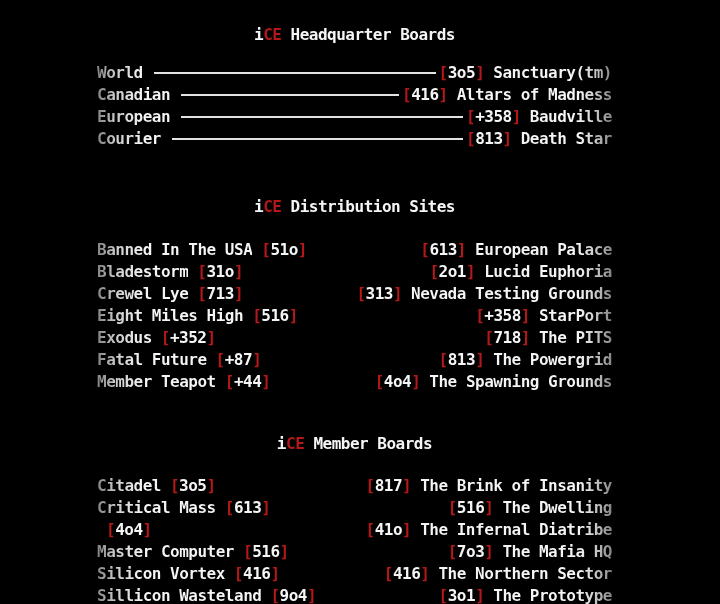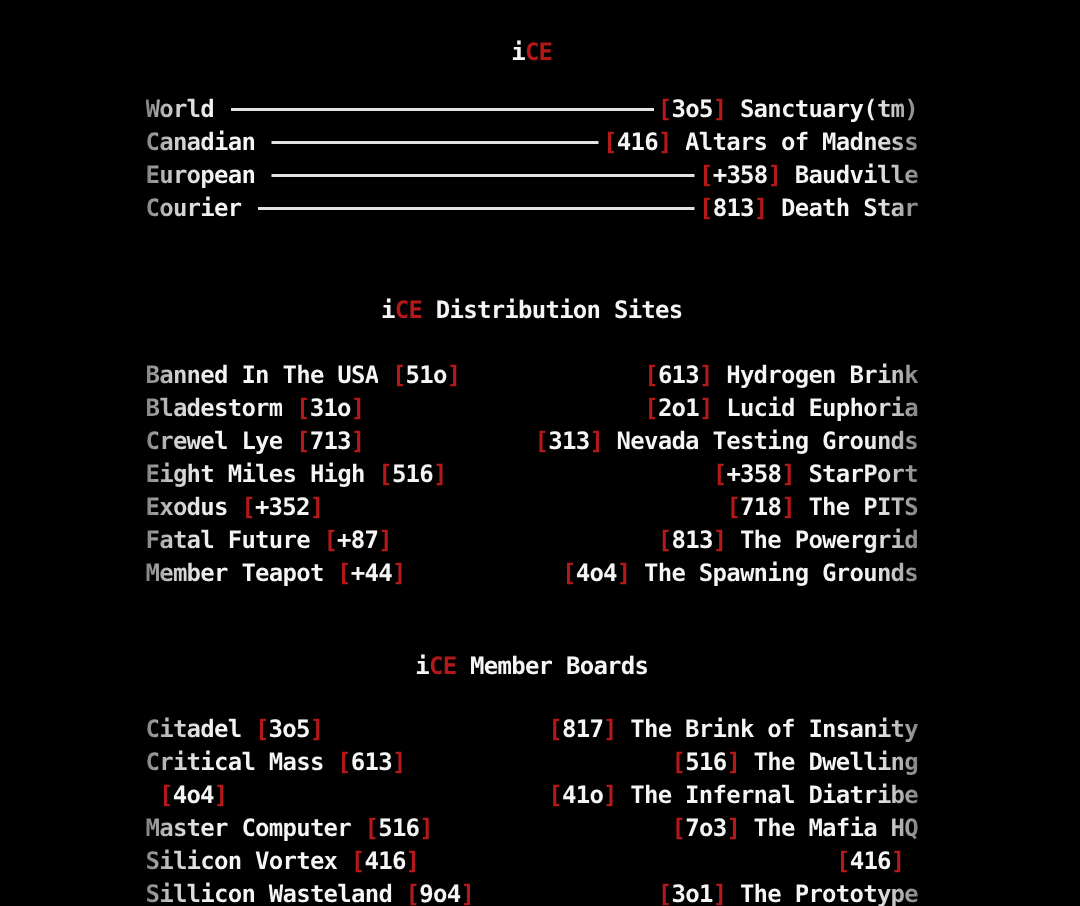--- a/index.html
+++ b/index.html
@@ -81,21 +81,21 @@
   .sec-dist { margin-top: 21px; }
   .hdr-mem { margin-top: 40px; }
   .sec-mem { margin-top: 20px; }
 </style>
 </head>
 <body>
 
 <div class="screen" style="--background: #000000; --text: #f5f5f5; --dim: #828282; --accent-red: #b51818;">
   <div class="content">
 
-    <div class="hdr hdr-hq"><span>i</span><span class="accent">CE</span></div>
+    <div class="hdr hdr-hq"><span>i</span><span class="accent">CE</span><span class="rest"> Headquarter Boards</span></div>
 
     <div class="rows sec-hq">
       <div class="row">
         <span class="fade-in">World</span>
         <span class="line"></span>
         <span class="code"><span class="br">[</span><span class="digits">3o5</span><span class="br">]</span></span>
         <span class="hq-name fade-out">Sanctuary(tm)</span>
       </div>
       <div class="row">
         <span class="fade-in">Canadian</span>
@@ -115,21 +115,21 @@
         <span class="code"><span class="br">[</span><span class="digits">813</span><span class="br">]</span></span>
         <span class="hq-name fade-out">Death Star</span>
       </div>
     </div>
 
     <div class="hdr hdr-dist"><span>i</span><span class="accent">CE</span><span class="rest"> Distribution Sites</span></div>
 
     <div class="rows sec-dist">
       <div class="row two-col">
         <span class="entry entry-left"><span class="fade-in">Banned In The USA</span><span class="code"><span class="br">[</span><span class="digits">51o</span><span class="br">]</span></span></span>
-        <span class="entry entry-right"><span class="code"><span class="br">[</span><span class="digits">613</span><span class="br">]</span></span><span class="fade-out">Hydrogen Brink</span></span>
+        <span class="entry entry-right"><span class="code"><span class="br">[</span><span class="digits">613</span><span class="br">]</span></span><span class="fade-out">European Palace</span></span>
       </div>
       <div class="row two-col">
         <span class="entry entry-left"><span class="fade-in">Bladestorm</span><span class="code"><span class="br">[</span><span class="digits">31o</span><span class="br">]</span></span></span>
         <span class="entry entry-right"><span class="code"><span class="br">[</span><span class="digits">2o1</span><span class="br">]</span></span><span class="fade-out">Lucid Euphoria</span></span>
       </div>
       <div class="row two-col">
         <span class="entry entry-left"><span class="fade-in">Crewel Lye</span><span class="code"><span class="br">[</span><span class="digits">713</span><span class="br">]</span></span></span>
         <span class="entry entry-right"><span class="code"><span class="br">[</span><span class="digits">313</span><span class="br">]</span></span><span class="fade-out">Nevada Testing Grounds</span></span>
       </div>
       <div class="row two-col">
@@ -164,21 +164,21 @@
       <div class="row two-col">
         <span class="entry entry-left"><span class="code"><span class="br">[</span><span class="digits">4o4</span><span class="br">]</span></span></span>
         <span class="entry entry-right"><span class="code"><span class="br">[</span><span class="digits">41o</span><span class="br">]</span></span><span class="fade-out">The Infernal Diatribe</span></span>
       </div>
       <div class="row two-col">
         <span class="entry entry-left"><span class="fade-in">Master Computer</span><span class="code"><span class="br">[</span><span class="digits">516</span><span class="br">]</span></span></span>
         <span class="entry entry-right"><span class="code"><span class="br">[</span><span class="digits">7o3</span><span class="br">]</span></span><span class="fade-out">The Mafia HQ</span></span>
       </div>
       <div class="row two-col">
         <span class="entry entry-left"><span class="fade-in">Silicon Vortex</span><span class="code"><span class="br">[</span><span class="digits">416</span><span class="br">]</span></span></span>
-        <span class="entry entry-right"><span class="code"><span class="br">[</span><span class="digits">416</span><span class="br">]</span></span></span>
+        <span class="entry entry-right"><span class="code"><span class="br">[</span><span class="digits">416</span><span class="br">]</span></span><span class="fade-out">The Northern Sector</span></span>
       </div>
       <div class="row two-col">
         <span class="entry entry-left"><span class="fade-in">Sillicon Wasteland</span><span class="code"><span class="br">[</span><span class="digits">9o4</span><span class="br">]</span></span></span>
         <span class="entry entry-right"><span class="code"><span class="br">[</span><span class="digits">3o1</span><span class="br">]</span></span><span class="fade-out">The Prototype</span></span>
       </div>
     </div>
 
   </div>
 </div>
 

